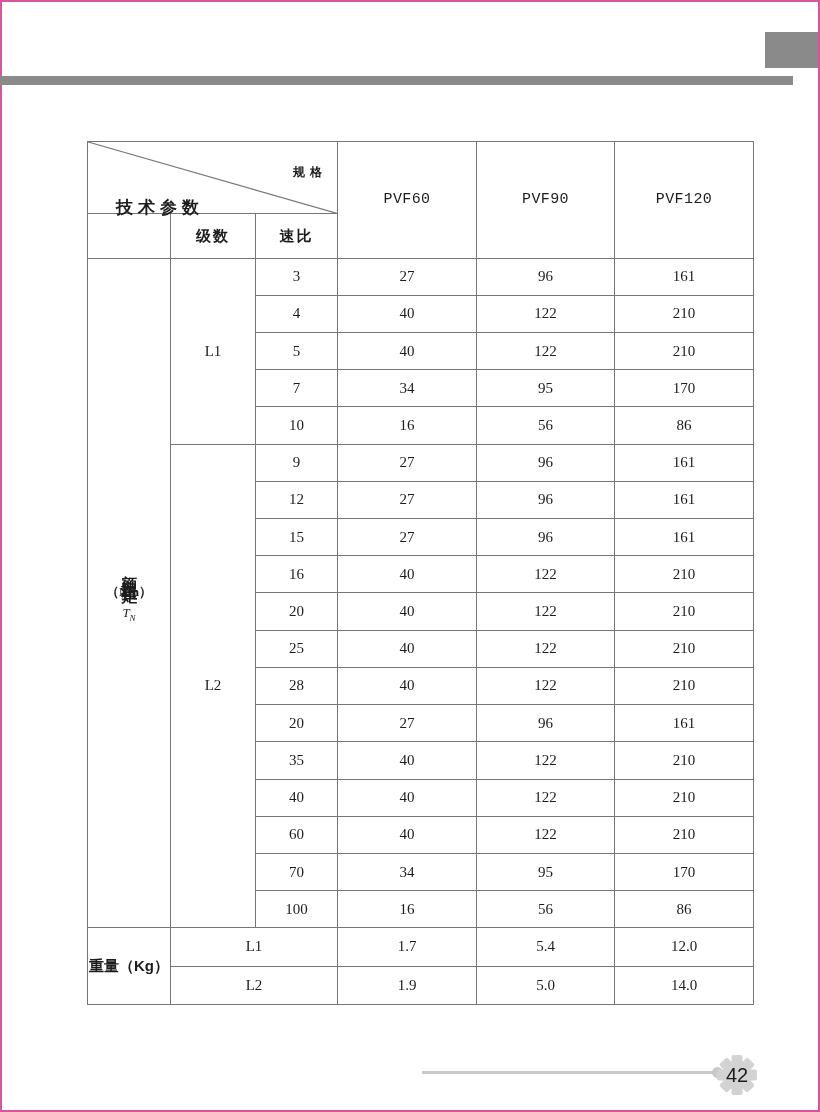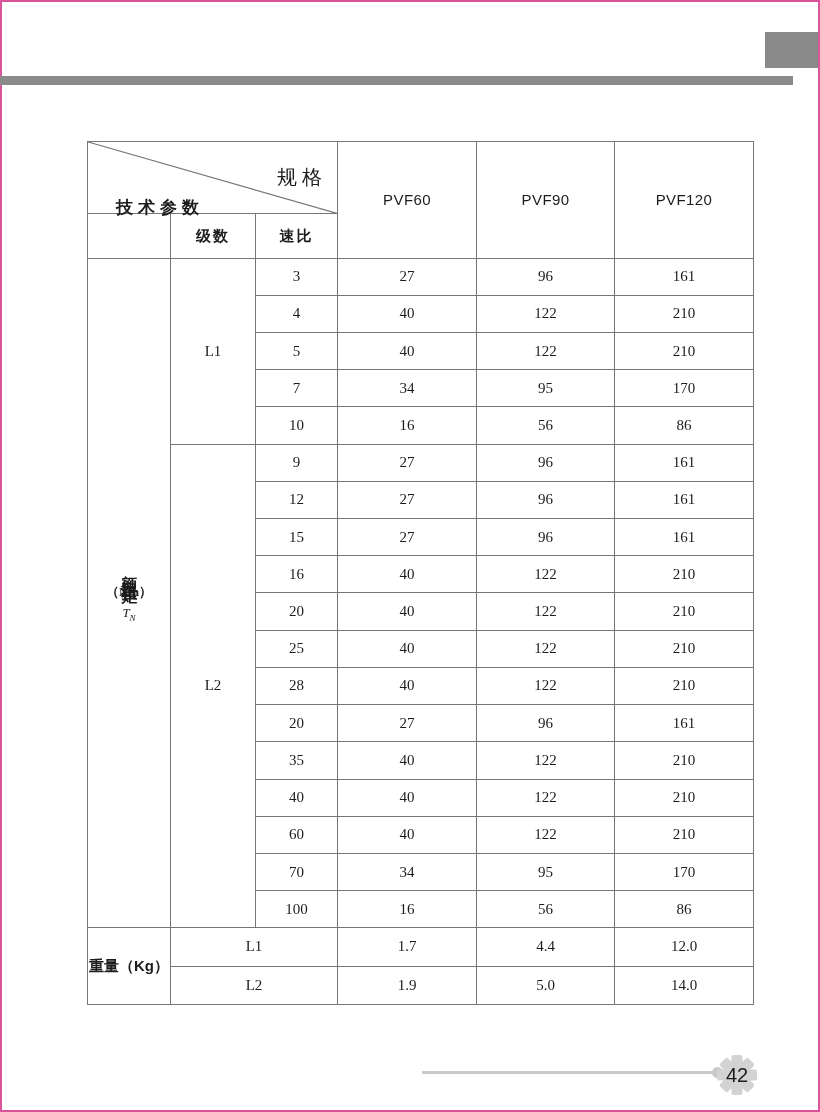--- a/index.html
+++ b/index.html
@@ -19,29 +19,29 @@
     border:1px solid #767676; text-align:center; vertical-align:middle;
     font-size:15px; padding:0; background:#fff;
   }
   tr.h1 { height:72px; } tr.h2 { height:44px; } tr.dr { height:37px; } tr.wr { height:38px; }
 
   td.sh  { background:#d4d1c9; }
   td.shl { background:#e4e3e0; }
   td.grp { background:#d4d1c9; }
   td.wsh { background:#e0e0dd; }
 
-  td.pvf { font-family:Liberation Sans, sans-serif; font-size:15px; letter-spacing:0.4px; }
+  td.pvf { font-family:Liberation Mono, monospace; font-size:15px; letter-spacing:0.4px; }
   td.subhead { font-family:"Liberation Sans", sans-serif; font-weight:bold; font-size:16px; letter-spacing:2px; }
 
   td.diag { position:relative; }
   .diag-svg { position:absolute; inset:0; width:100%; height:100%; display:block; }
   .diag-param { position:absolute; left:28px; top:54px; font-family:"Liberation Sans", sans-serif;
     font-weight:bold; font-size:17px; letter-spacing:5px; white-space:nowrap; }
   .diag-spec  { position:absolute; right:10px; top:22px; font-family:"Liberation Sans", sans-serif;
-    font-weight:normal; font-size:20px; letter-spacing:5px; white-space:nowrap; }
+    font-weight:bold; font-size:12px; letter-spacing:5px; white-space:nowrap; }
 
   .torque-wrap { display:flex; flex-direction:column; align-items:center; justify-content:flex-start; gap:4px; }
   .torque-name { writing-mode:vertical-rl; text-orientation:upright; font-weight:bold;
     font-size:16px; letter-spacing:4px; line-height:1.15; }
   .torque-unit { font-size:13px; font-weight:bold; }
   .torque-sym  { font-size:13px; font-style:italic; }
   .torque-sym sub { font-size:9px; font-style:italic; }
 
   td.wlabel { font-family:"Liberation Sans", sans-serif; font-weight:bold; font-size:15px; }
 
@@ -201,21 +201,21 @@
         <td>100</td>
         <td>16</td>
         <td>56</td>
         <td>86</td>
       </tr>
 
       <tr class="wr">
         <td class="wlabel" rowspan="2">重量（Kg）</td>
         <td class="wsh" colspan="2">L1</td>
         <td class="wsh">1.7</td>
-        <td class="wsh">4.4</td>
+        <td class="wsh">5.4</td>
         <td class="wsh">12.0</td>
       </tr>
       <tr class="wr">
         <td colspan="2">L2</td>
         <td>1.9</td>
         <td>5.0</td>
         <td>14.0</td>
       </tr>
     </tbody>
   </table>

